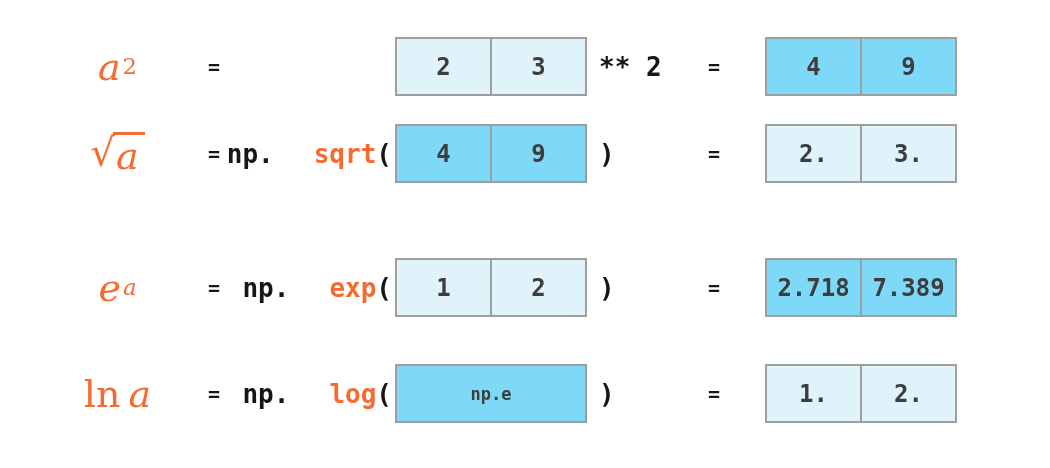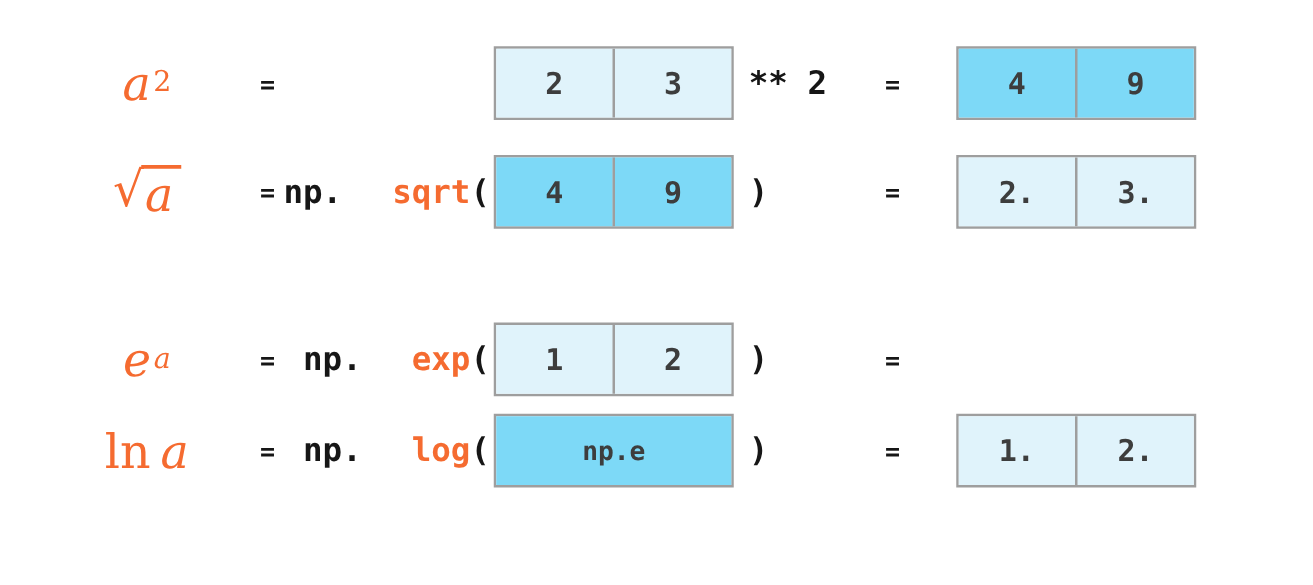--- a/index.html
+++ b/index.html
@@ -13,21 +13,21 @@
   }
   html,body{margin:0;padding:0;background:var(--bg);}
   .canvas{
     position:relative;width:1050px;height:468px;background:var(--bg);
     overflow:hidden;font-family:"DejaVu Sans Mono",monospace;
   }
   .row{position:absolute;left:0;width:1050px;height:59px;}
   .row-square{top:37px;}
   .row-sqrt{top:124px;}
   .row-exp{top:258px;}
-  .row-log{top:331px;}
+  .row-log{top:364px;}
 
   
   .math-label{
     position:absolute;left:40px;width:155px;height:100%;
     display:flex;align-items:center;justify-content:center;
     color:var(--accent);font-family:"DejaVu Serif",serif;font-style:italic;
     font-size:38px;line-height:1;
   }
   .sup{font-size:0.60em;vertical-align:super;margin-left:2px;}
   .sup-num{font-style:normal;}
@@ -59,21 +59,21 @@
   }
   .arr-in{left:395px;}
   .arr-out{left:765px;}
   .cell{
     flex:1 1 0;display:flex;align-items:center;justify-content:center;
     font-weight:bold;font-size:24px;color:var(--cell-text);
   }
   .cell + .cell{border-left:2px solid var(--cell-border);}
   .arr[data-shade="light"] .cell{background:var(--cell-light);}
   .arr[data-shade="dark"] .cell{background:var(--cell-dark);}
-  .row-log .arr-in .cell{font-size:21px;}
+  .row-log .arr-in .cell{font-size:17px;}
 </style>
 </head>
 <body>
 
 <div class="canvas">
 
   <div class="row row-square">
     <div class="math-label">
         <span>a</span>
         <span class="sup sup-num">2</span>
@@ -116,20 +116,24 @@
         <span class="sup">a</span>
       </div>
     <div class="eq eq1">=</div>
     <div class="fn"><span>np.</span><span class="func">exp</span><span>(</span></div>
     <div class="arr arr-in" data-shade="light">
       <div class="cell">1</div>
       <div class="cell">2</div>
     </div>
     <div class="after">)</div>
     <div class="eq eq2">=</div>
+    <div class="arr arr-out" data-shade="dark">
+      <div class="cell">2.718</div>
+      <div class="cell">7.389</div>
+    </div>
   </div>
 
   <div class="row row-log">
     <div class="math-label">
         <span class="ln-prefix">ln</span>
         <span>a</span>
       </div>
     <div class="eq eq1">=</div>
     <div class="fn"><span>np.</span><span class="func">log</span><span>(</span></div>
     <div class="arr arr-in" data-shade="dark">

